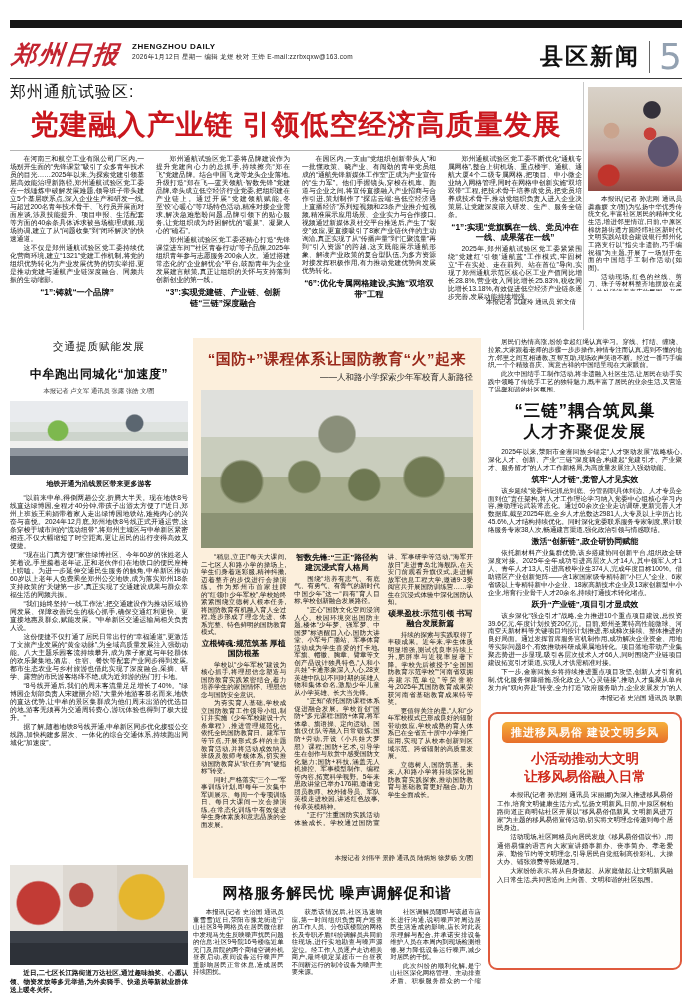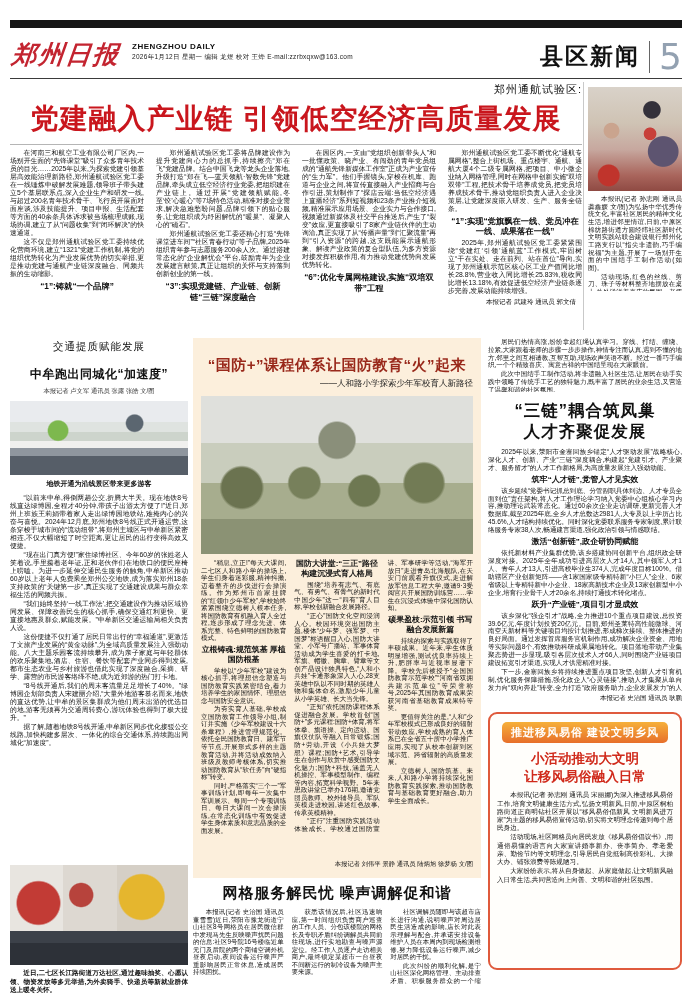--- a/index.html
+++ b/index.html
@@ -22,21 +22,21 @@
   .page-num{font-size:36px;color:#93a1b1;font-family:"DejaVu Sans",sans-serif}
   .header-rule{left:10px;top:78px;width:672px;border-top:1px solid #3a3a3a}
 
   
   .bodytext p{text-indent:2em;text-align:justify;margin:0 0 1px 0}
   .bodytext p.sub{text-indent:0;text-align:center;font-weight:bold;margin:3px 0 2px;font-size:1.22em;line-height:1.25}
   .photo{position:relative;overflow:hidden;background:#ccc}
 
   
   .lead{left:10px;top:82px;width:572px;height:250px}
-  .lead-kicker{text-align:right;font-size:11px;letter-spacing:1px}
+  .lead-kicker{text-align:left;font-size:16px;letter-spacing:1px}
   .lead-headline{margin-top:3px;text-align:center;font-size:28px;font-weight:bold;color:#c9161d;letter-spacing:1px;white-space:nowrap}
   .lead-rule{border-top:1px solid #b5b5b5;margin-top:6px}
   .lead-body{margin-top:4px;height:178px;column-count:4;column-gap:12px;
              font-size:6.8px;line-height:1.18;overflow:hidden}
   .lead-byline{position:absolute;right:6px;top:216px;font-size:6.5px}
 
   .vdiv{left:583px;top:82px;height:248px;border-left:1px solid #c9c9c9}
 
   
   .craft{left:588px;top:82px;width:94px;height:250px}
@@ -49,21 +49,21 @@
   .metro-kicker{text-align:center;font-size:10.5px;letter-spacing:1px}
   .metro-headline{text-align:center;font-size:12px;font-weight:bold;margin-top:12px;letter-spacing:.5px}
   .metro-byline{text-align:center;font-size:6.3px;color:#333;margin:4px 0 5px}
   .metro .photo1{width:178px;height:74px}
   .metro-caption{text-align:center;font-weight:bold;font-size:7px;margin:4px 0 5px}
   .metro-body{height:366px;overflow:hidden;font-size:6.8px;line-height:1.18}
   .metro .photo2{width:178px;height:100px;margin-top:5px}
   .ps-caption{font-size:6.6px;font-weight:bold;text-indent:2em;text-align:justify;line-height:1.3;margin-top:4px}
 
   
-  .defense{left:193px;top:338px;width:288px;height:540px;background:#fcefdc;padding:18px 8px 6px}
+  .defense{left:193px;top:338px;width:288px;height:540px;background:#fcefdc;padding:12px 8px 6px}
   .defense-headline{text-align:center;font-size:15px;font-weight:bold;color:#99291b;letter-spacing:.5px}
   .defense-sub{text-align:right;font-size:8.5px;margin-top:3px;color:#222}
   .defense .photo{width:272px;height:158px;margin:6px 0 5px}
   .defense-body{column-count:3;column-gap:8px;height:298px;overflow:hidden;
                 font-size:6.5px;line-height:1.16}
   .defense-byline{text-align:right;font-size:6.3px;margin-top:3px}
 
   
   .rlow{left:488px;top:338px;width:194px;height:654px}
   .craft-cont{font-size:6.5px;line-height:1.2;height:54px;overflow:hidden}
@@ -183,21 +183,21 @@
   <div class="abs defense">
     <div class="defense-headline">“国防+”课程体系让国防教育“火”起来</div>
     <div class="defense-sub">——人和路小学探索少年军校育人新路径</div>
     <div class="photo p-defense"></div>
     <div class="defense-body bodytext">
         <p>“稍息,立正!”每天大课间,二七区人和路小学的操场上,学生们身着迷彩服,精神抖擞,迈着整齐的步伐进行会操演练。作为郑州市首家挂牌的“红领巾少年军校”,学校始终紧紧围绕立德树人根本任务,将国防教育有机融入育人全过程,逐步形成了理念先进、体系完整、特色鲜明的国防教育模式。</p>
         <p class="sub">立根铸魂:规范筑基 厚植国防根基</p>
         <p>学校以“少年军校”建设为核心抓手,将理想信念塑造与国防教育实践紧密结合,着力培养学生的家国情怀、理想信念与国防安全意识。</p>
         <p>为夯实育人基础,学校成立国防教育工作领导小组,制订并实施《少年军校建设十六条章程》,推进管理规范化。依托全民国防教育日、建军节等节点,开展形式多样的主题教育活动,并将活动成效纳入班级及教师考核体系,切实推动国防教育从“软任务”向“硬指标”转变。</p>
         <p>同时,严格落实“三个一”军事训练计划,即每年一次集中军训展示、每周一个专项训练日、每日大课间一次会操演练,在常态化训练中有效促进学生身体素质和意志品质的全面发展。</p>
-        <p class="sub">国防大讲堂:“三正”路径构建沉浸式育人格局</p>
+        <p class="sub">智数先锋:“三正”路径构建沉浸式育人格局</p>
         <p>围绕“培养有志气、有底气、有勇气、有骨气的新时代中国少年”这一“四有”育人目标,学校创新融合发展路径。</p>
         <p>“正心”国防文化空间浸润人心。校园环境突出国防主题,楼体“少年梦、强军梦、中国梦”标语醒目入心,国防大讲堂、小军号广播站、军事体育活动成为学生喜爱的打卡地,军旗、帽徽、胸章、臂章等文创产品设计独具特色,“人和小兵娃”卡通形象深入人心,28支英雄中队以不同时期的英雄人物和集体命名,激励少年儿童从小学英雄、长大当先锋。</p>
         <p>“正知”依托国防课程体系促进融合发展。学校首创“国防+”多元课程:国防+体育,将军体拳、旗语操、定向运动、国旗仪仗队等融入日常锻炼;国防+劳动,开设《小兵娃大梦想》课程;国防+艺术,引导学生在创作与欣赏中感受国防文化魅力;国防+科技,涵盖无人机操控、军事模型制作、编程等内容,拓宽科学视野。5年来思政讲堂已举办176期,邀请党团员教师、校外辅导员、军队英模走进校园,讲述红色故事,传承英模精神。</p>
         <p>“正行”注重国防实践活动体验成长。学校通过国防宣讲、军事研学等活动,“海军开放日”走进青岛北海舰队,在天安门前观看升旗仪式,走进解放军信息工程大学,邀请9·3受阅官兵开展国防训练营……学生在沉浸式体验中深化国防认知。</p>
         <p class="sub">硕果盈枝:示范引领 书写融合发展新篇</p>
         <p>持续的探索与实践取得了丰硕成果。近年来,学生体质明显增强,测试优良率持续上升,肥胖率与近视率显著下降。学校先后被授予“全国国防教育示范学校”“河南省双拥共建示范单位”等荣誉称号,2025年其国防教育成果荣获河南省基础教育成果特等奖。</p>
         <p>更值得关注的是,“人和”少年军校模式已形成良好的辐射带动效应,学校成熟的育人体系已在全省五十所中小学推广应用,实现了从校本创新到区域示范、跨省辐射的高质量发展。</p>
         <p>立德树人,国防筑基。未来,人和路小学将持续深化国防教育实践探索,推动国防教育与基础教育更好融合,助力学生全面成长。</p>
       </div>
     <div class="defense-byline">本报记者 刘伟平 景静 通讯员 陆炳旭 徐梦杨 文/图</div>

